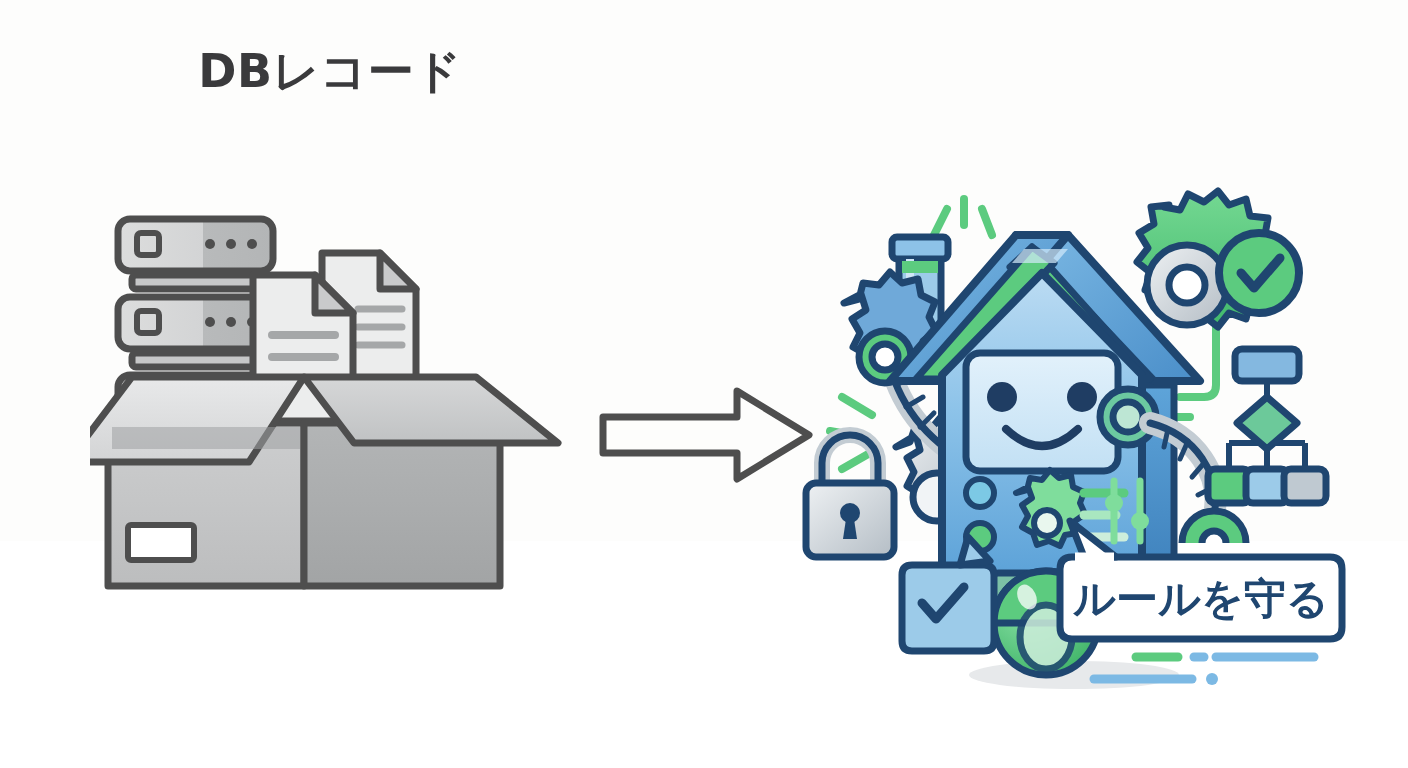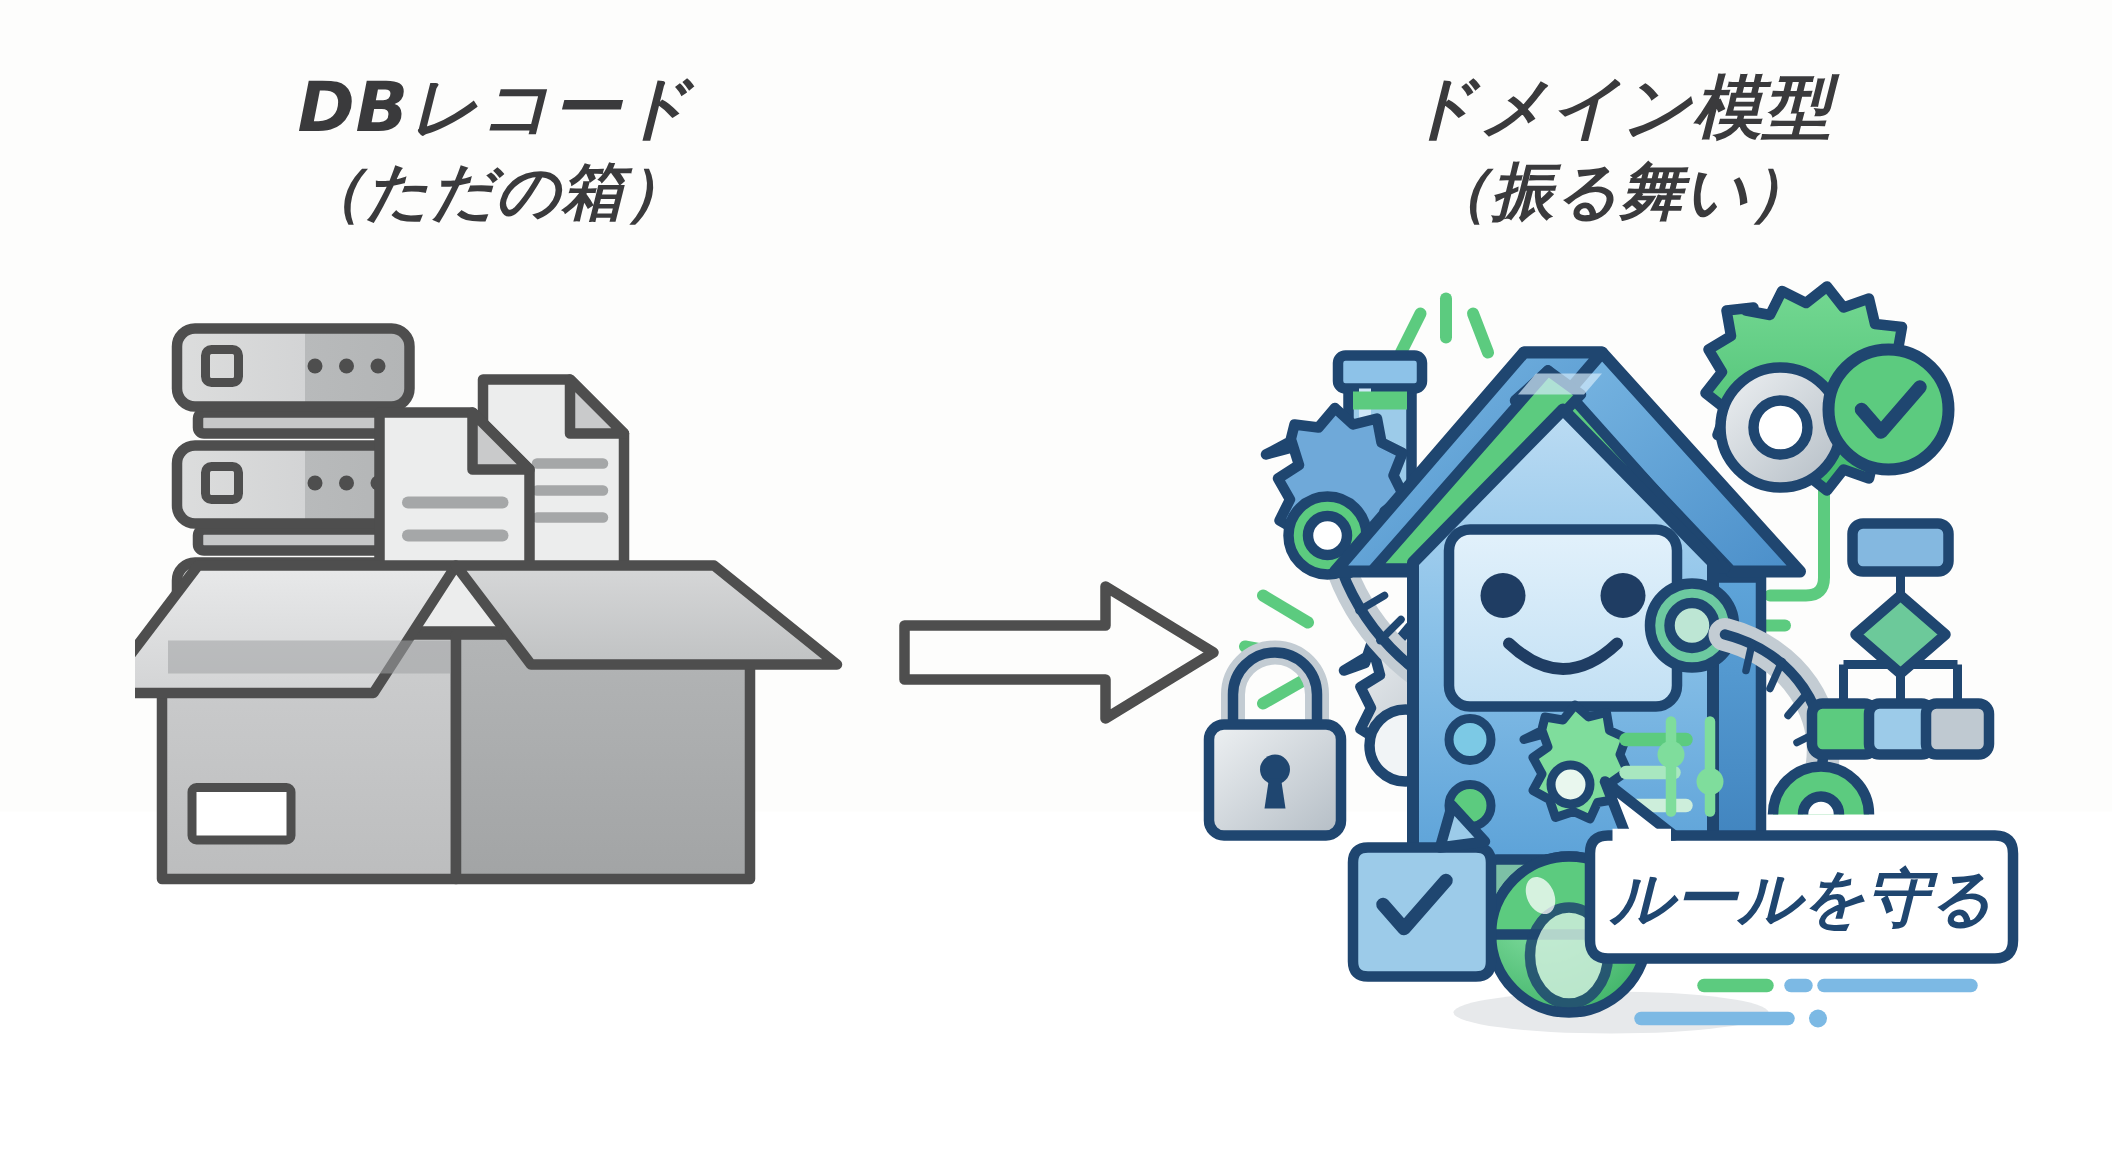--- a/index.html
+++ b/index.html
@@ -12,21 +12,20 @@
     width: 1408px;
     height: 768px;
     overflow: hidden;
     font-family: "DejaVu Sans", "Liberation Sans", sans-serif;
   }
   #stage {
     position: relative;
     width: 1408px;
     height: 541px;
     background: #fdfdfc;
-    font-style: italic;
   }
 
   
   .title-block {
     position: absolute;
     text-align: center;
     color: #3a3a3c;
     font-weight: 700;
     line-height: 1.28;
     letter-spacing: 0.5px;
@@ -48,27 +47,22 @@
 
   .illus svg { display: block; width: 100%; height: 100%; }
 </style>
 </head>
 <body>
 
 <div id="stage">
 
   <div class="title-block" id="title-left">
     <span class="line1">DBレコード</span>
-    <span class="line2">（ただの箱）</span>
   </div>
 
-  <div class="title-block" id="title-right">
-    <span class="line1">ドメイン模型</span>
-    <span class="line2">（振る舞い）</span>
-  </div>
 
   <div class="illus" id="illus-left">
     <svg viewBox="0 0 500 430" xmlns="http://www.w3.org/2000/svg">
       <defs>
         <linearGradient id="svrG" x1="0" y1="0" x2="1" y2="0">
           <stop offset="0" stop-color="#dcdddd"></stop>
           <stop offset="0.55" stop-color="#d3d4d5"></stop>
           <stop offset="0.551" stop-color="#b8babb"></stop>
           <stop offset="1" stop-color="#b3b5b6"></stop>
         </linearGradient>

